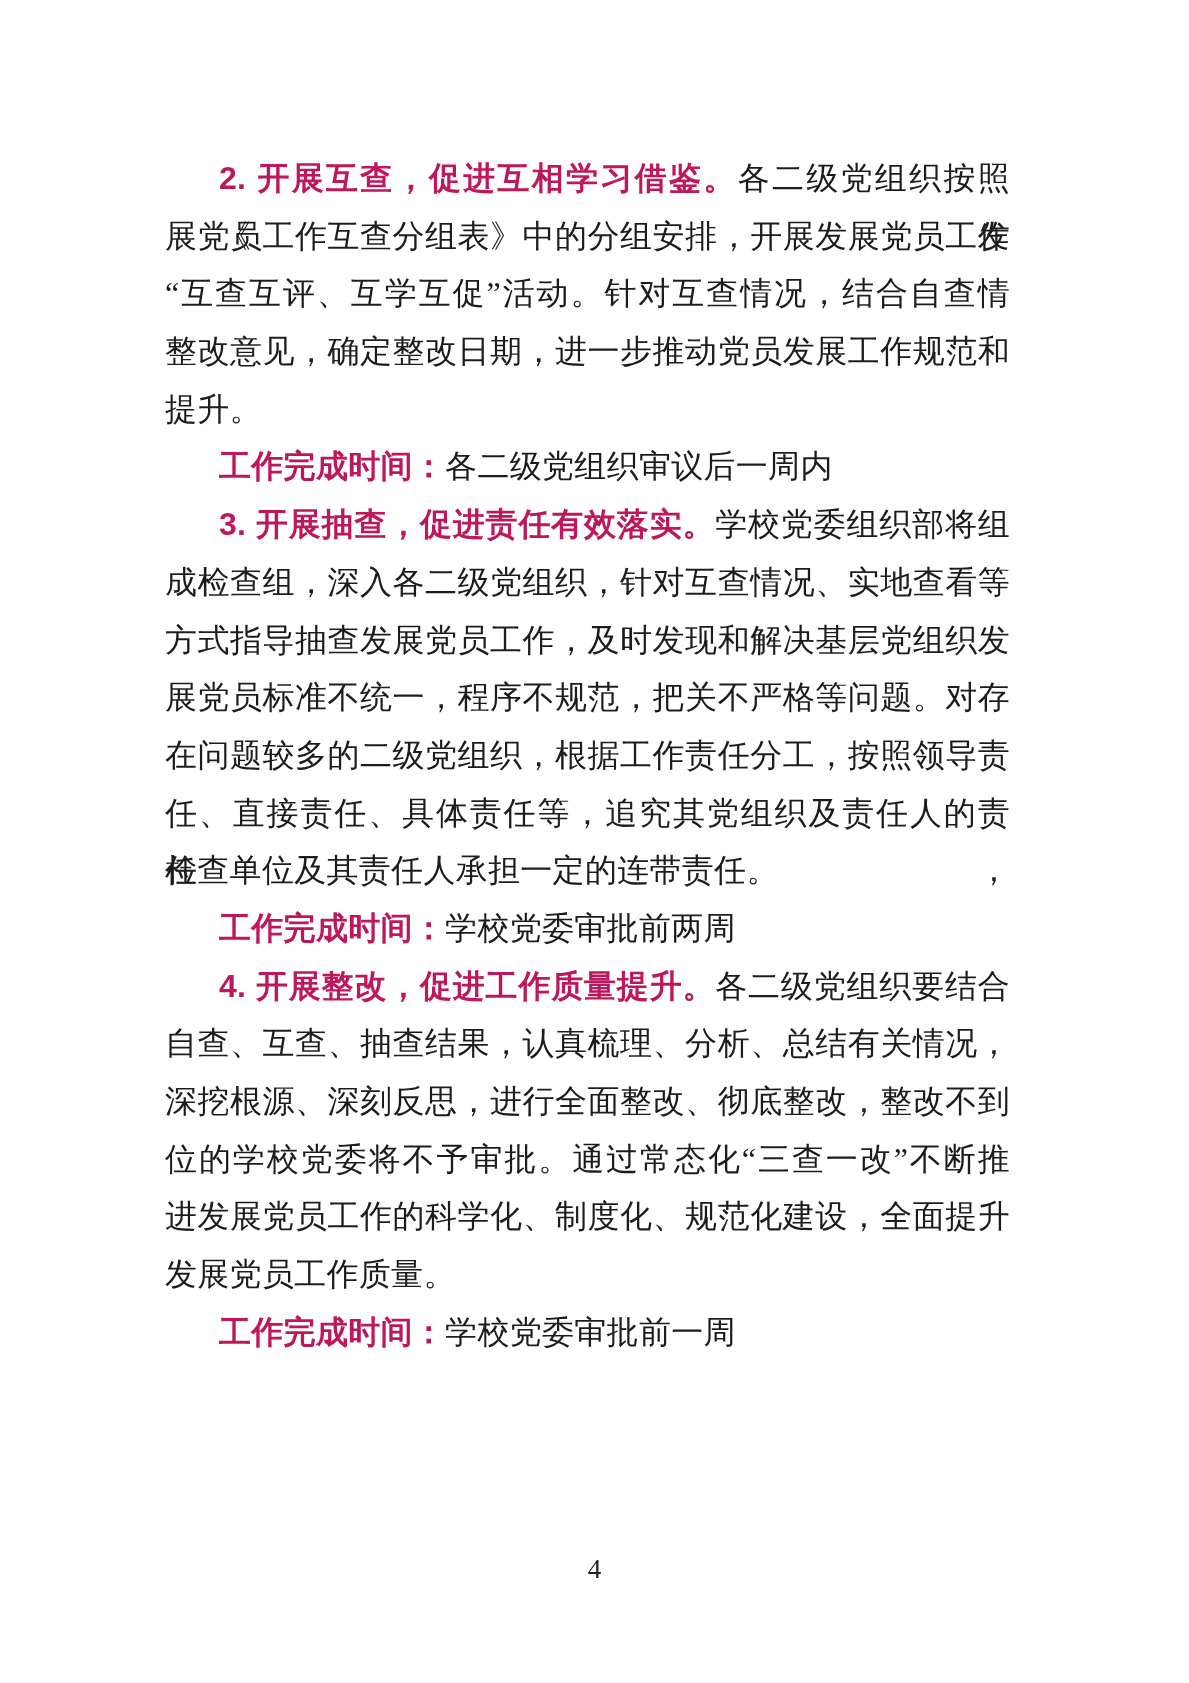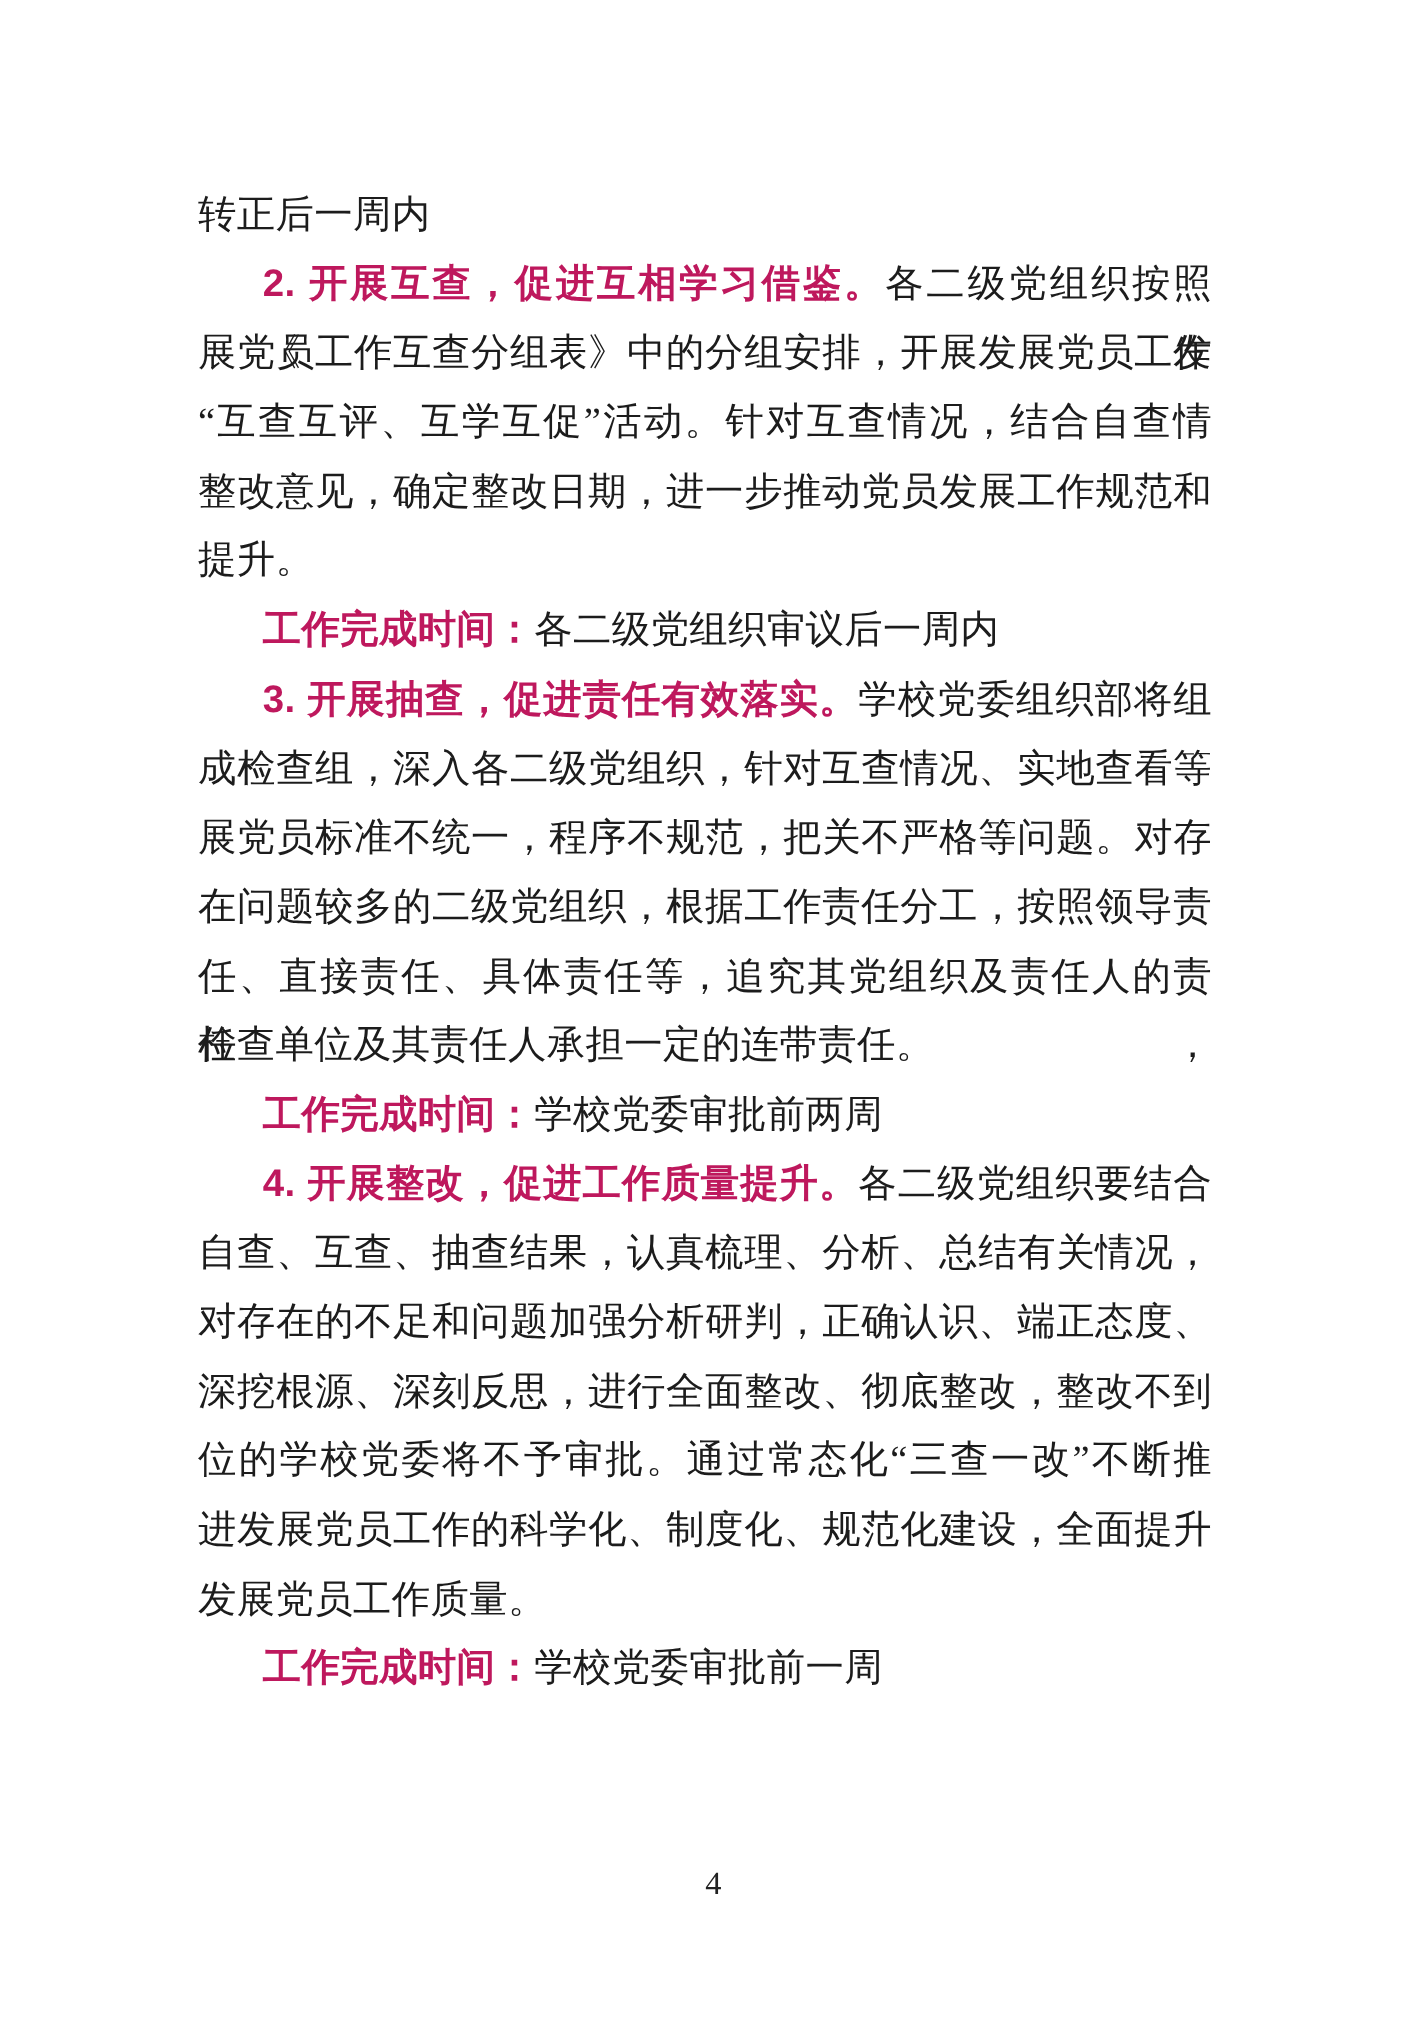--- a/index.html
+++ b/index.html
@@ -64,37 +64,36 @@
     line-height: 32px;
     color: #222222;
     font-family: "Liberation Serif", "DejaVu Serif", serif;
   }
 </style>
 </head>
 <body>
 
 <div class="page">
   <div class="doc-body">
-      <div class="line"><span class="run">转正后一周内</span></div>
       <div class="line indent justify"><span class="run b">2. 开展互查，促进互相学习借鉴。</span><span class="run">各二级党组织按照《发</span></div>
       <div class="line justify"><span class="run">展党员工作互查分组表》中的分组安排，开展发展党员工作</span></div>
       <div class="line justify"><span class="run">“互查互评、互学互促”活动。针对互查情况，结合自查情</span></div>
       <div class="line justify"><span class="run">整改意见，确定整改日期，进一步推动党员发展工作规范和</span></div>
       <div class="line"><span class="run">提升。</span></div>
       <div class="line indent"><span class="run b">工作完成时间：</span><span class="run">各二级党组织审议后一周内</span></div>
       <div class="line indent justify"><span class="run b">3. 开展抽查，促进责任有效落实。</span><span class="run">学校党委组织部将组</span></div>
       <div class="line justify"><span class="run">成检查组，深入各二级党组织，针对互查情况、实地查看等</span></div>
+      <div class="line justify"><span class="run">方式指导抽查发展党员工作，及时发现和解决基层党组织发</span></div>
       <div class="line justify"><span class="run">展党员标准不统一，程序不规范，把关不严格等问题。对存</span></div>
       <div class="line justify"><span class="run">在问题较多的二级党组织，根据工作责任分工，按照领导责</span></div>
       <div class="line justify"><span class="run">任、直接责任、具体责任等，追究其党组织及责任人的责任，</span></div>
       <div class="line"><span class="run">检查单位及其责任人承担一定的连带责任。</span></div>
       <div class="line indent"><span class="run b">工作完成时间：</span><span class="run">学校党委审批前两周</span></div>
       <div class="line indent justify"><span class="run b">4. 开展整改，促进工作质量提升。</span><span class="run">各二级党组织要结合</span></div>
       <div class="line justify"><span class="run">自查、互查、抽查结果，认真梳理、分析、总结有关情况，</span></div>
-      <div class="line justify"><span class="run">对存在的不足和问题加强分析研判，正确认识、端正态度、</span></div>
       <div class="line justify"><span class="run">深挖根源、深刻反思，进行全面整改、彻底整改，整改不到</span></div>
       <div class="line justify"><span class="run">位的学校党委将不予审批。通过常态化“三查一改”不断推</span></div>
       <div class="line justify"><span class="run">进发展党员工作的科学化、制度化、规范化建设，全面提升</span></div>
       <div class="line"><span class="run">发展党员工作质量。</span></div>
       <div class="line indent"><span class="run b">工作完成时间：</span><span class="run">学校党委审批前一周</span></div>
     </div>
   <div class="page-number">4</div>
 </div>
 
 </body></html>

